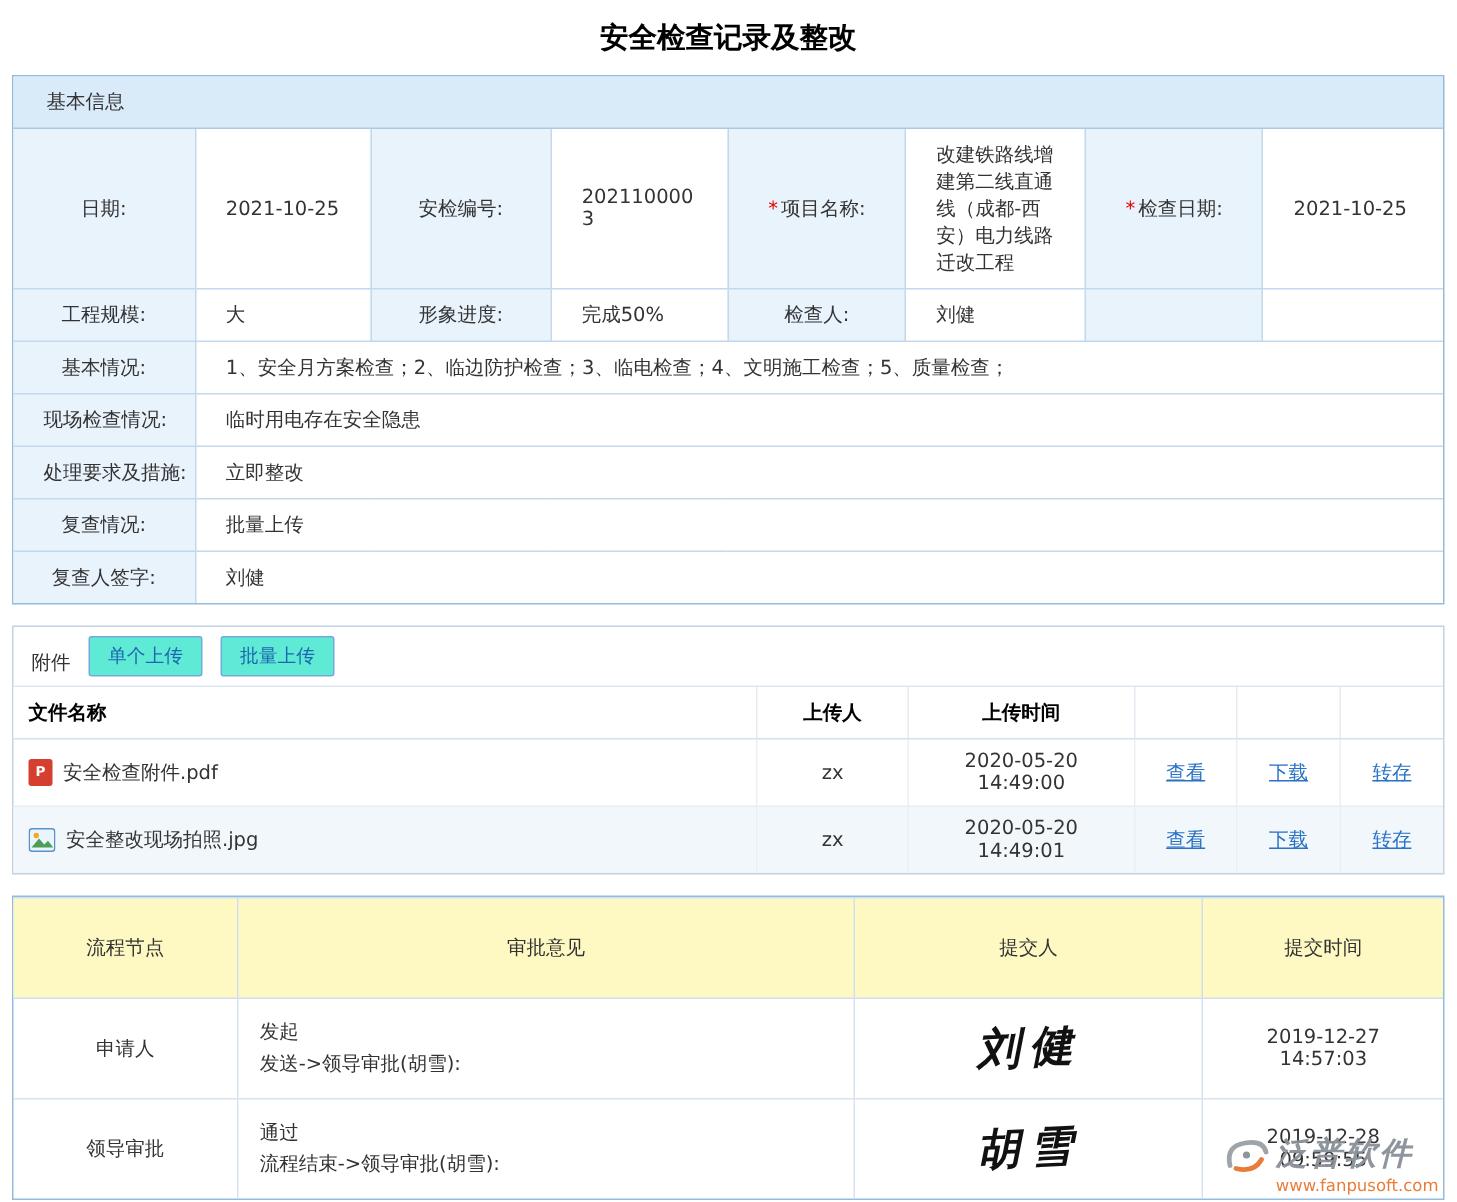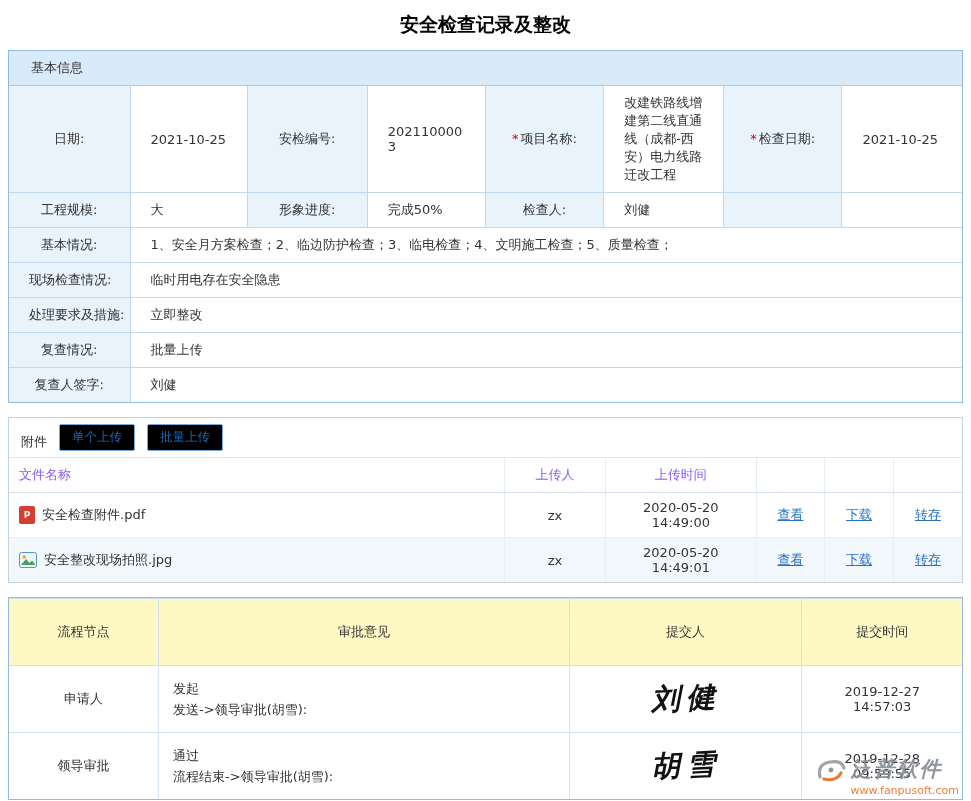--- a/index.html
+++ b/index.html
@@ -24,25 +24,25 @@
   table.info tr td:last-child { border-right:none; }
   table.info tr:last-child td { border-bottom:none; }
   table.info tr:first-child td { border-top:none; }
   td.lbl { background:#e9f3fc; text-align:center; white-space:nowrap; padding-right:8px; }
   .req { color:#e80000; margin-right:2px; }
 
   
   .att-header { display:flex; align-items:flex-end; padding:6px 12px; gap:12px; border-bottom:1px solid #dfe8f1; }
   .btn {
     display:inline-block; padding:4px 12px; border:1px solid #74aadb;
-    background:#000000; color:#1e66b0; font-size:12.5px; cursor:pointer;
+    background:#5eead4; color:#1e66b0; font-size:12.5px; cursor:pointer;
     border-radius:2px; font-family:inherit;
   }
   table.files { width:100%; border-collapse:collapse; table-layout:fixed; }
-  table.files th { font-weight:normal; color:#8b5cf6; padding:8px 10px; border-bottom:1px solid #d4dfeb; border-right:1px solid #e3ebf3; background:#fff; }
+  table.files th { font-weight:bold; color:#000000; padding:8px 10px; border-bottom:1px solid #d4dfeb; border-right:1px solid #e3ebf3; background:#fff; }
   table.files th:last-child { border-right:none; }
   table.files td { padding:7px 10px; border-bottom:1px solid #e7edf4; border-right:1px solid #e9eff5; vertical-align:middle; }
   table.files td:last-child { border-right:none; }
   table.files tr:last-child td { border-bottom:none; }
   table.files tr.alt td { background:#f2f7fb; }
   .th-left { text-align:left; }
   .c { text-align:center; }
   .file-cell { display:flex; align-items:center; gap:7px; }
   .lnk { color:#2a72c5; text-decoration:underline; cursor:pointer; }
 

